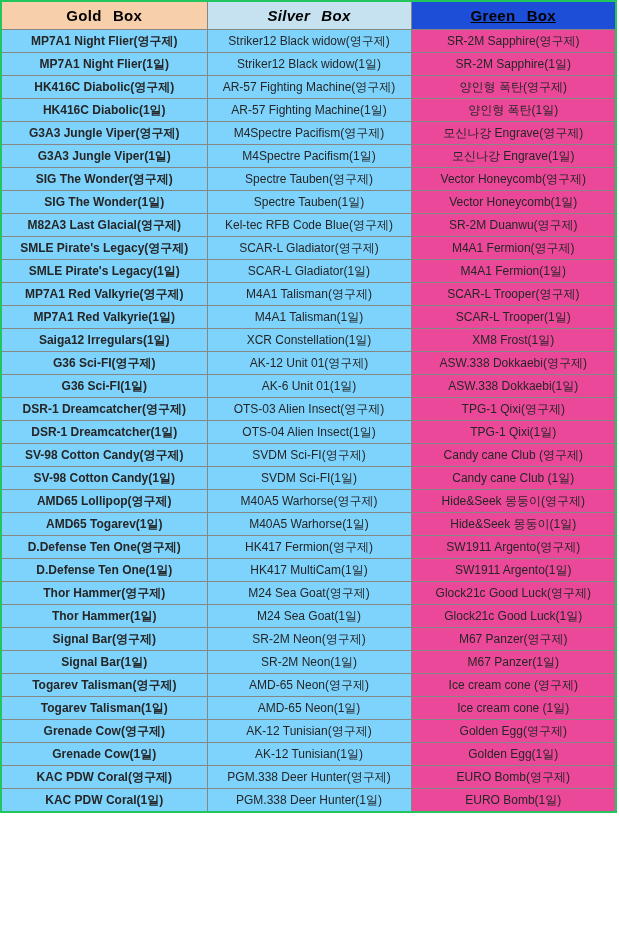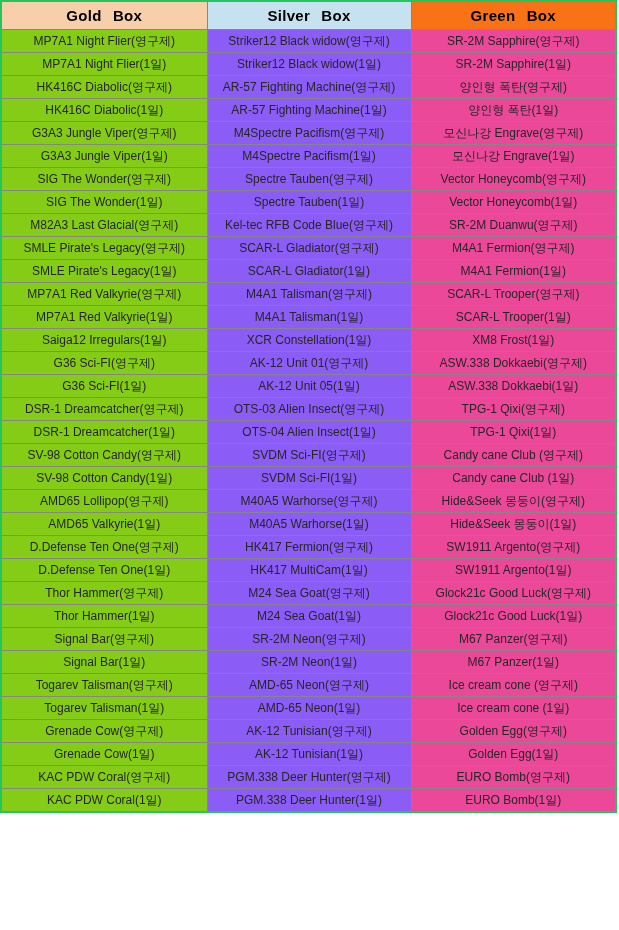--- a/index.html
+++ b/index.html
@@ -42,24 +42,24 @@
     word-spacing: 0.45em;
     letter-spacing: 0.02em;
   }
   table.box-table td {
     height: 22px;
     font-size: 12px;
     color: #262626;
   }
   
   .col-gold-header   { background: #f8cfab; }
-  .col-silver-header { background: #c6e2f1; }
-  .col-green-header  { background: #f97316; }
-  .col-gold   { background: #84cc16; }
-  .col-silver { background: #8b5cf6; }
+  .col-silver-header { background: #c6e2f1; font-style: italic; }
+  .col-green-header  { background: #1d4ed8; text-decoration: underline; }
+  .col-gold   { background: #7dd3fc; font-weight: bold; }
+  .col-silver { background: #7dd3fc; }
   .col-green  { background: #ec4899; }
 </style>
 </head>
 <body>
 
 <div class="page">
   <table class="box-table">
     <colgroup>
       <col style="width:206px">
       <col style="width:204px">
@@ -143,21 +143,21 @@
           <td class="col-silver">XCR Constellation(1일)</td>
           <td class="col-green">XM8 Frost(1일)</td>
         </tr>
         <tr>
           <td class="col-gold">G36 Sci-FI(영구제)</td>
           <td class="col-silver">AK-12 Unit 01(영구제)</td>
           <td class="col-green">ASW.338 Dokkaebi(영구제)</td>
         </tr>
         <tr>
           <td class="col-gold">G36 Sci-FI(1일)</td>
-          <td class="col-silver">AK-12 Unit 05(1일)</td>
+          <td class="col-silver">AK-6 Unit 01(1일)</td>
           <td class="col-green">ASW.338 Dokkaebi(1일)</td>
         </tr>
         <tr>
           <td class="col-gold">DSR-1 Dreamcatcher(영구제)</td>
           <td class="col-silver">OTS-03 Alien Insect(영구제)</td>
           <td class="col-green">TPG-1 Qixi(영구제)</td>
         </tr>
         <tr>
           <td class="col-gold">DSR-1 Dreamcatcher(1일)</td>
           <td class="col-silver">OTS-04 Alien Insect(1일)</td>
@@ -172,21 +172,21 @@
           <td class="col-gold">SV-98 Cotton Candy(1일)</td>
           <td class="col-silver">SVDM Sci-FI(1일)</td>
           <td class="col-green">Candy cane Club (1일)</td>
         </tr>
         <tr>
           <td class="col-gold">AMD65 Lollipop(영구제)</td>
           <td class="col-silver">M40A5 Warhorse(영구제)</td>
           <td class="col-green">Hide&amp;Seek 몽둥이(영구제)</td>
         </tr>
         <tr>
-          <td class="col-gold">AMD65 Valkyrie(1일)</td>
+          <td class="col-gold">AMD65 Togarev(1일)</td>
           <td class="col-silver">M40A5 Warhorse(1일)</td>
           <td class="col-green">Hide&amp;Seek 몽둥이(1일)</td>
         </tr>
         <tr>
           <td class="col-gold">D.Defense Ten One(영구제)</td>
           <td class="col-silver">HK417 Fermion(영구제)</td>
           <td class="col-green">SW1911 Argento(영구제)</td>
         </tr>
         <tr>
           <td class="col-gold">D.Defense Ten One(1일)</td>

